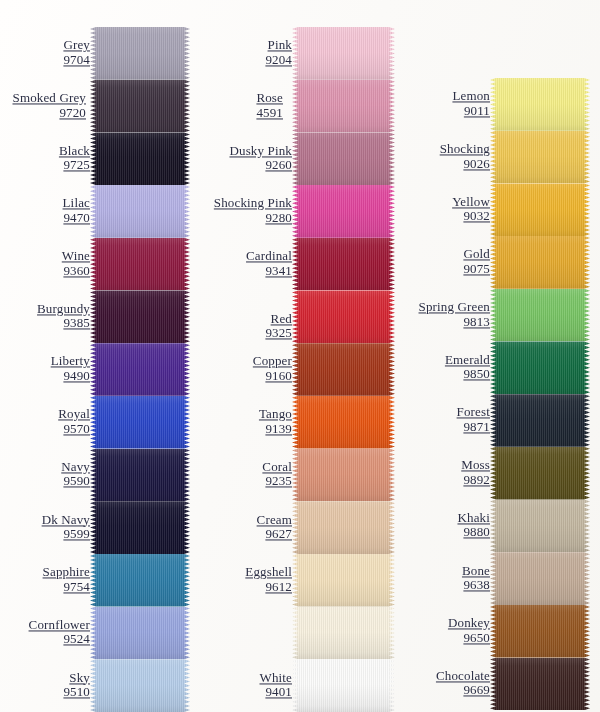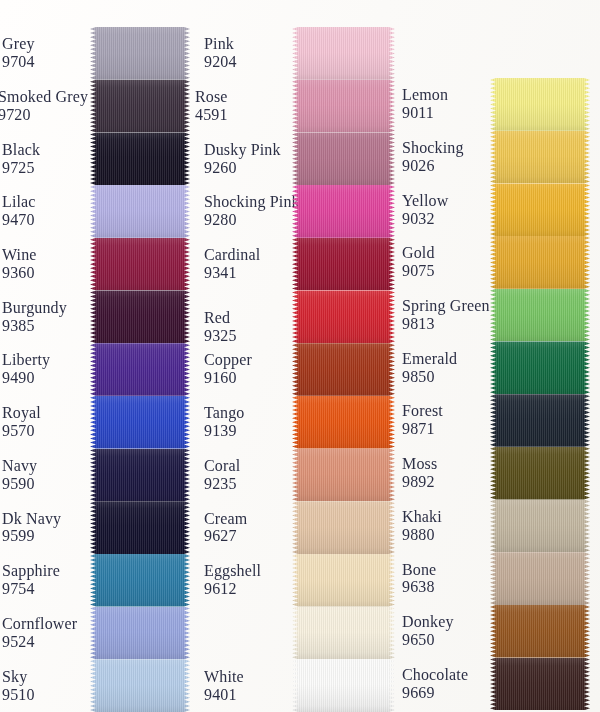--- a/index.html
+++ b/index.html
@@ -30,26 +30,28 @@
   .swatch-row {
     position: relative;
     width: 100%;
   }
 
   .label {
     position: absolute;
     right: 0;
     top: 50%;
     transform: translateY(-50%);
+    text-align: right;
     line-height: 1.12;
     color: #2c2f45;
-    font-size: 16px;
+    font-size: 13px;
     letter-spacing: 0.15px;
     white-space: nowrap;
     text-shadow: 0 0 0.5px rgba(255,255,255,0.6);
+    text-decoration: underline;
   }
   .label .name { display: block; }
   .label .code { display: block; }
 
   .ribbon {
     position: absolute;
     top: 0;
     height: 100%;
     overflow: hidden;
   }

